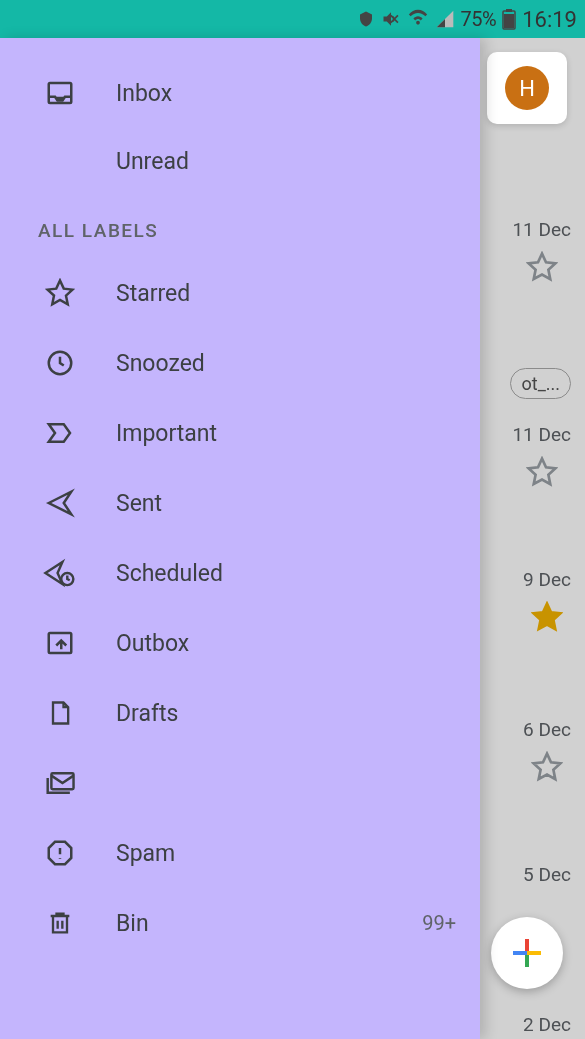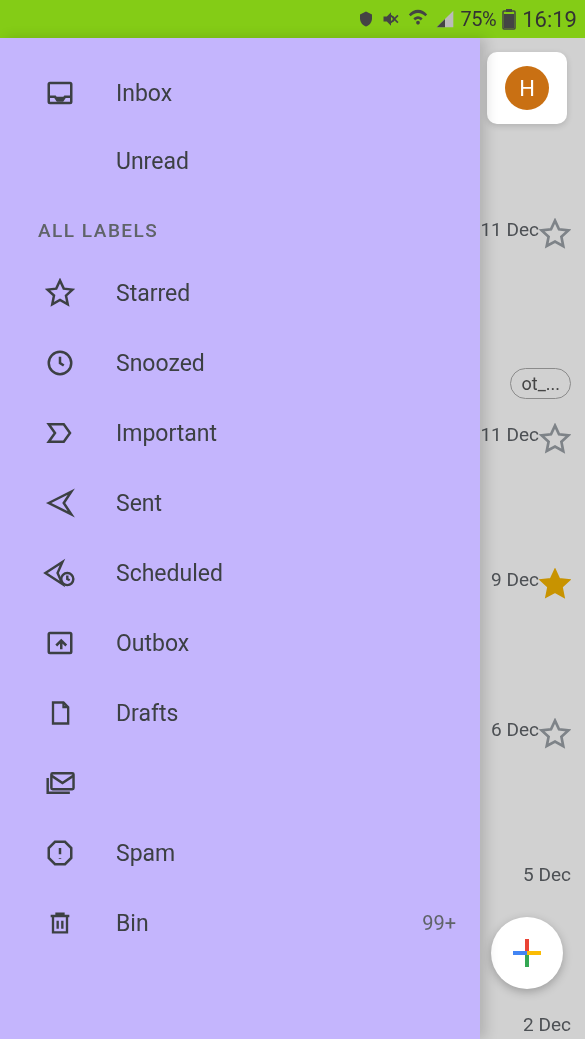--- a/index.html
+++ b/index.html
@@ -7,21 +7,21 @@
     width: 585px;
     height: 1039px;
     font-family: -apple-system, Roboto, Arial, sans-serif;
     background: #fff;
     position: relative;
     overflow: hidden;
   }
   
   .status-bar {
     height: 38px;
-    background: #84cc16;
+    background: #14b8a6;
     display: flex;
     align-items: center;
     justify-content: flex-end;
     padding: 0 8px;
     font-size: 20px;
     color: #333;
     gap: 6px;
   }
   .status-bar .icon { display: inline-flex; align-items: center; }
   .status-bar .pct { font-size: 20px; letter-spacing: -0.5px; }
@@ -50,22 +50,23 @@
     top: 38px;
     right: 0;
     width: 105px;
     bottom: 0;
     z-index: 1;
   }
   .bg-row {
     position: absolute;
     right: 14px;
     display: flex;
-    flex-direction: row;
-    align-items: flex-start;
+    flex-direction: column;
+    align-items: center;
+    gap: 10px;
   }
   .bg-date { font-size: 19px; color: #5f6368; }
   .bg-star { width: 32px; height: 32px; }
   .bg-chip {
     border: 1px solid #aaa;
     border-radius: 18px;
     padding: 4px 10px;
     font-size: 18px;
     color: #555;
   }

